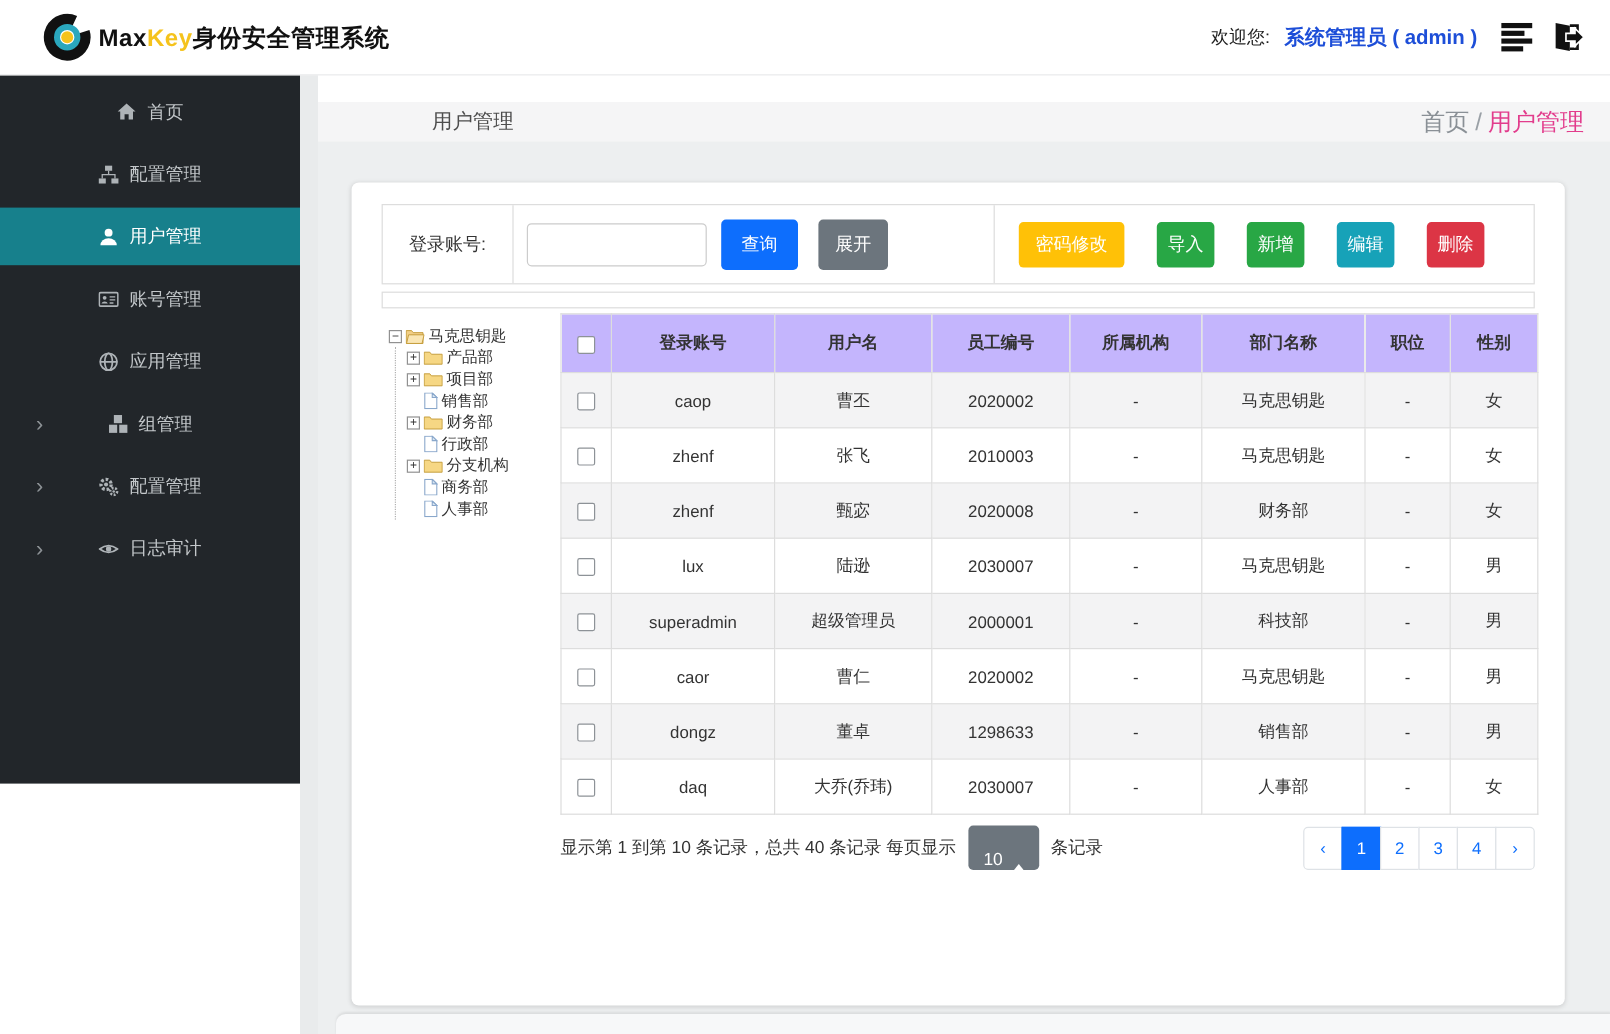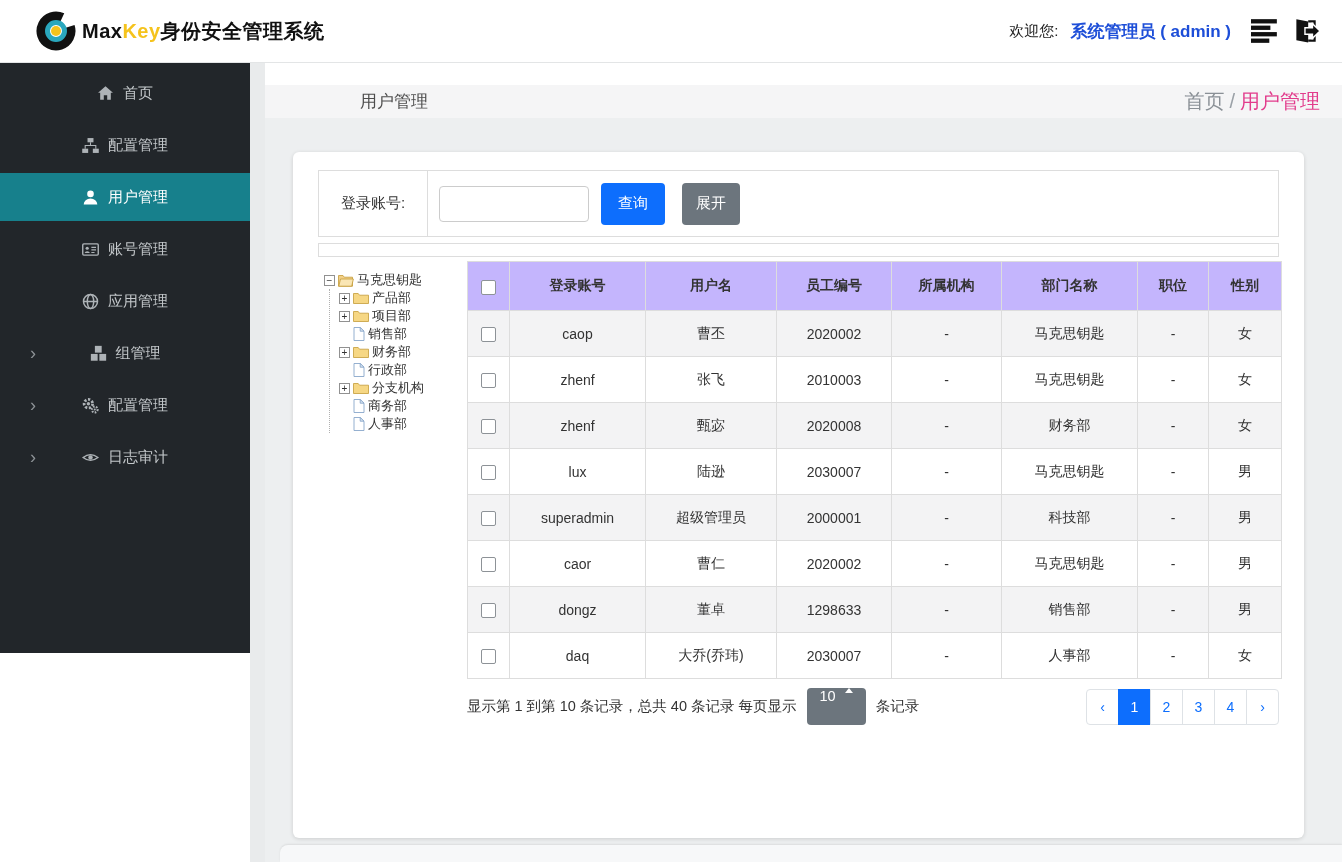--- a/index.html
+++ b/index.html
@@ -86,21 +86,21 @@
         height:46px;padding:0;overflow:hidden}
   th{height:49px;font-weight:bold;background:#c4b5fd}
   tbody tr:nth-child(odd){background:#f3f3f4}
   input[type=checkbox]{appearance:none;-webkit-appearance:none;width:15px;height:15px;
         border:1.6px solid #8d9297;border-radius:2px;background:#fff;margin:0;
         cursor:pointer;vertical-align:middle}
 
   
   .table-footer{display:flex;align-items:center;margin-top:9px;font-size:14.5px;color:#333}
   .page-size-btn{background:var(--secondary);color:#fff;border:none;border-radius:4px;
-        height:37px;padding:0 13px;margin:0 10px;display:inline-flex;align-items:flex-start;
+        height:37px;padding:0 13px;margin:0 10px;display:inline-flex;align-items:flex-end;
         gap:9px;font-size:14.5px;cursor:pointer;font-family:inherit}
   .caret-up{width:0;height:0;border-left:4px solid transparent;
         border-right:4px solid transparent;border-bottom:5px solid #fff}
   .pager{margin-left:auto;display:flex}
   .pg{min-width:33px;height:36px;border:1px solid #dee2e6;background:#fff;
       color:var(--primary);display:flex;align-items:center;justify-content:center;
       font-size:14px;cursor:pointer;margin-left:-1px}
   .pg:first-child{border-radius:4px 0 0 4px;margin-left:0}
   .pg:last-child{border-radius:0 4px 4px 0}
   .pg.active{background:var(--primary);border-color:var(--primary);color:#fff}
@@ -241,20 +241,27 @@
 
     <div class="card">
 
       <div class="search-panel">
         <div class="sp-label">登录账号:</div>
         <div class="sp-mid">
           <input class="search-input" type="text" value="" style="">
           <button class="btn btn-query">查询</button>
           <button class="btn btn-expand">展开</button>
         </div>
+        <div class="sp-right">
+          <button class="btn btn-op btn-pwd">密码修改</button>
+          <button class="btn btn-op btn-import">导入</button>
+          <button class="btn btn-op btn-add">新增</button>
+          <button class="btn btn-op btn-edit">编辑</button>
+          <button class="btn btn-op btn-del">删除</button>
+        </div>
       </div>
       <div class="collapse-strip"></div>
 
       <div class="main-row">
         <div class="tree" id="org-tree">
             <div class="tree-row">
               <span class="tbox">−</span>
               <span class="t-icon">
                 <svg width="16" height="13" viewBox="0 0 16 13">
                   <path d="M.5 1.5h4.5l1.3 1.7h8.2v9H.5z" fill="#f2cf87" stroke="#c49c39" stroke-width=".8"></path>

